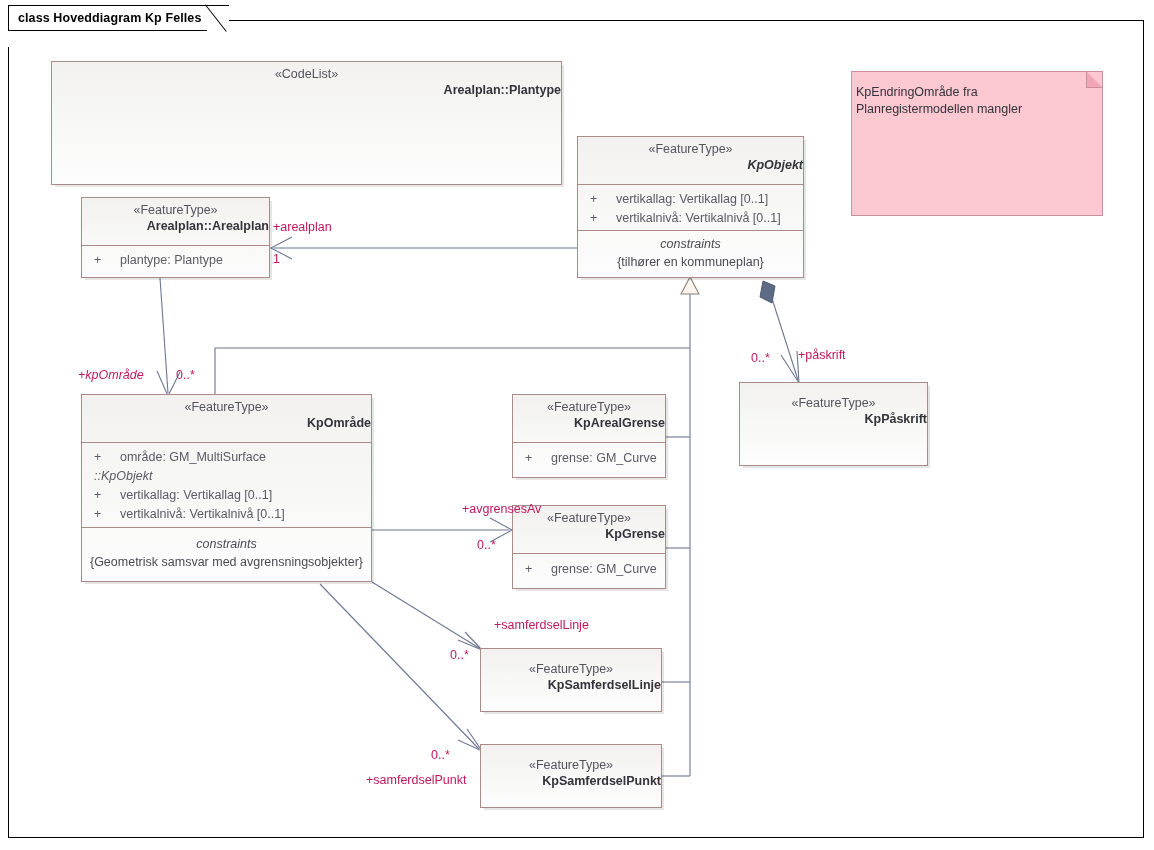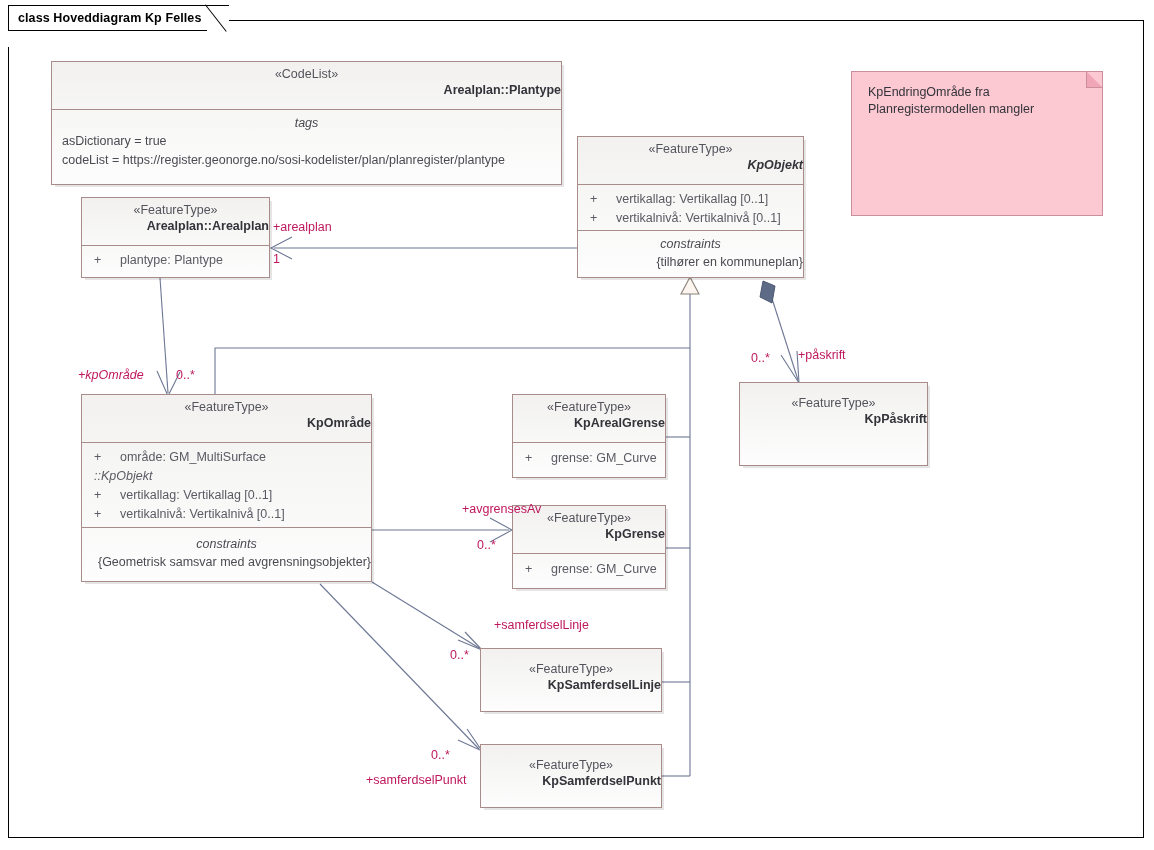--- a/index.html
+++ b/index.html
@@ -133,21 +133,21 @@
     white-space: nowrap;
   }
   .uml .section-title {
     text-align: center;
     font-size: 12.5px;
     font-style: italic;
     color: #4a4a52;
     line-height: 18px;
   }
   .uml .constraint {
-    text-align: right;
+    text-align: center;
     font-size: 12.5px;
     color: #4a4a52;
     line-height: 18px;
     white-space: nowrap;
   }
   .uml .tagline {
     font-size: 12.5px;
     color: #4a4a52;
     line-height: 19px;
     padding: 0 6px 0 10px;
@@ -156,21 +156,21 @@
 
   
   .note {
     position: absolute;
     box-sizing: border-box;
     background: #fcc8d2;
     border: 1px solid #c98f9c;
     color: #33333a;
     font-size: 12.5px;
     line-height: 17px;
-    padding: 12px 14px 8px 16px;
+    padding: 12px 14px 8px 4px;
   }
   .note-fold {
     position: absolute;
     right: -1px;
     top: -1px;
     width: 16px;
     height: 16px;
     background: #f0a6b6;
     border-left: 1px solid #c98f9c;
     border-bottom: 1px solid #c98f9c;
@@ -255,25 +255,20 @@
     <line class="conn-line" x1="768" y1="286" x2="798" y2="380"></line>
     <polygon class="diamond-filled" points="763,281 775,286 772,303 760,297"></polygon>
     <polyline class="arrow-open" points="781,355 799,383 797,351"></polyline>
   </svg>
 
   <div class="uml" style="left:51px; top:61px; width:511px; height:124px;">
     <div class="seg" style="height:47px;">
       <div class="stereo">«CodeList»</div>
       <div class="cname">Arealplan::Plantype</div>
     </div>
-    <div class="seg" style="height:75px;">
-      <div class="section-title">tags</div>
-      <div class="tagline">asDictionary = true</div>
-      <div class="tagline">codeList = https://register.geonorge.no/sosi-kodelister/plan/planregister/plantype</div>
-    </div>
   </div>
 
   <div class="uml" style="left:81px; top:197px; width:189px; height:81px;">
     <div class="seg" style="height:47px;">
       <div class="stereo">«FeatureType»</div>
       <div class="cname">Arealplan::Arealplan</div>
     </div>
     <div class="seg" style="height:32px; padding-top:5px;">
       <div class="attr">
         <span class="vis">+</span>

